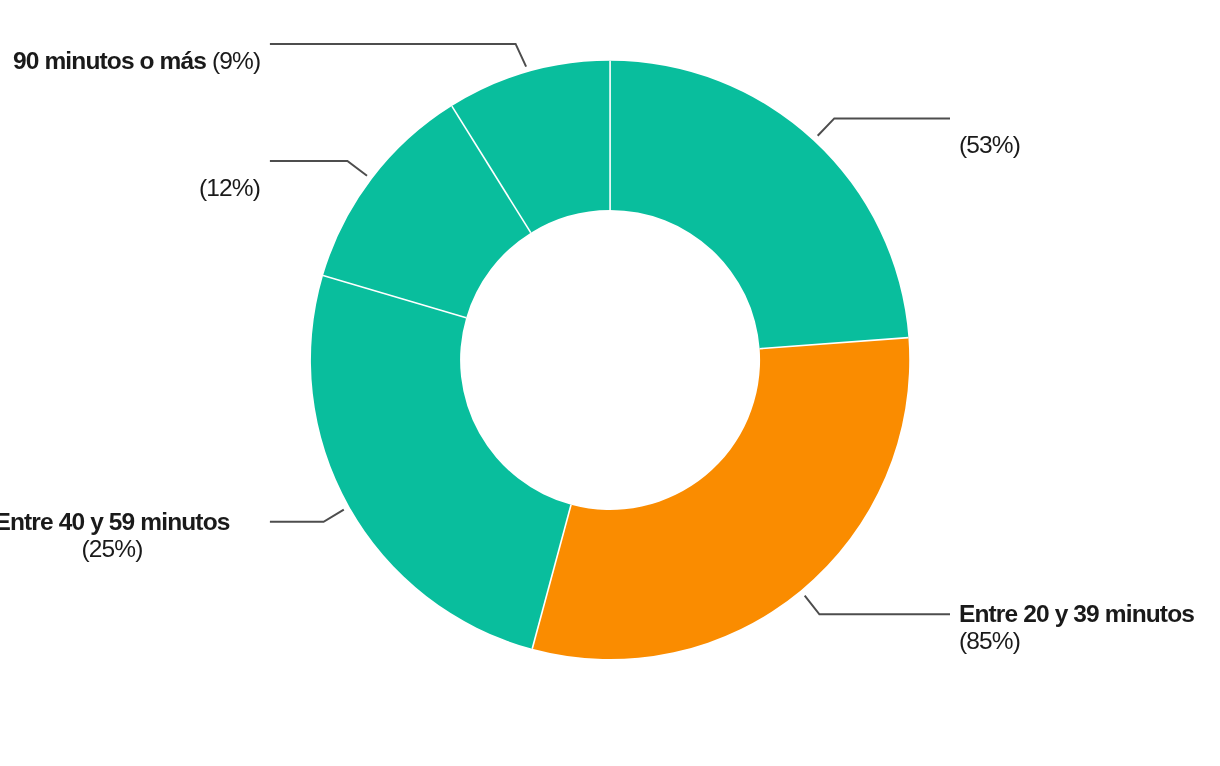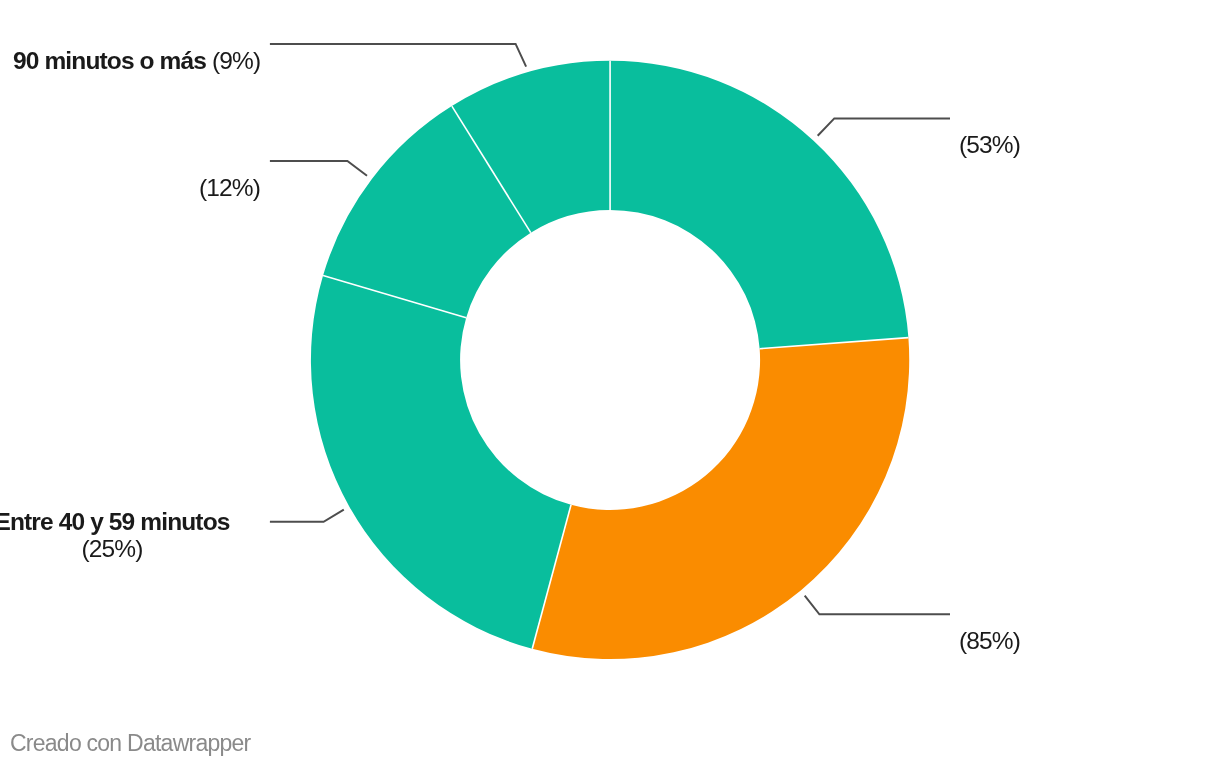--- a/index.html
+++ b/index.html
@@ -66,35 +66,34 @@
   </svg>
 
   <div class="labels-layer">
 
     <div class="lbl anchor-start" style="left: 959.1px; top: 103.7px; right: auto;">
       <br>
       <span class="pct">(53%)</span>
     </div>
 
     <div class="lbl anchor-start" style="left: 959.2px; top: 599.9px; right: auto;">
-      <br>
+      <span class="name">Entre 20 y 39 minutos</span><br>
       <span class="pct">(85%)</span>
     </div>
 
     <div class="lbl anchor-end" style="right: 988px; top: 507.8px; width: 240px; left: auto; text-align: center;">
       <span class="name">Entre 40 y 59 minutos</span><br>
       <span class="pct">(25%)</span>
     </div>
 
     <div class="lbl anchor-end" style="right: 960.4px; top: 146.8px; width: 240px; left: auto;">
       <br>
       <span class="pct">(12%)</span>
     </div>
 
     <div class="lbl anchor-start" style="left: 13.4px; top: 47px; right: auto; text-align: right;">
       <span class="name">90 minutos o más</span>
       <span class="pct">(9%)</span>
     </div>
 
   </div>
 
-  <div class="footer">Creado con Datawrapper</div>
 </div>
 
 </body></html>

